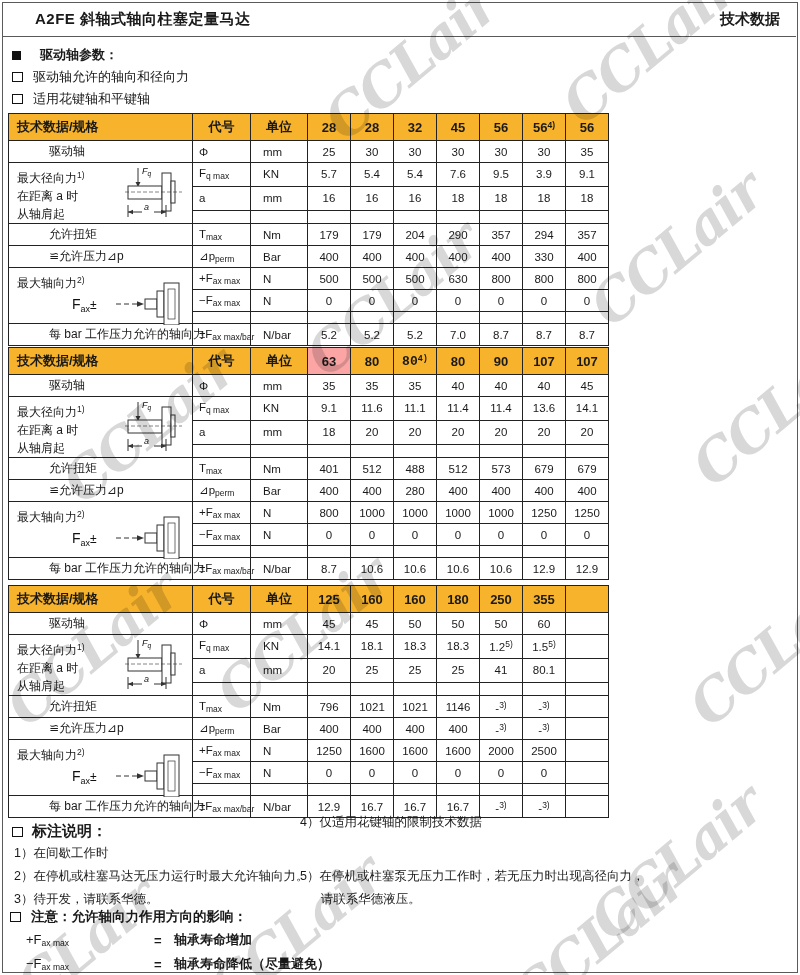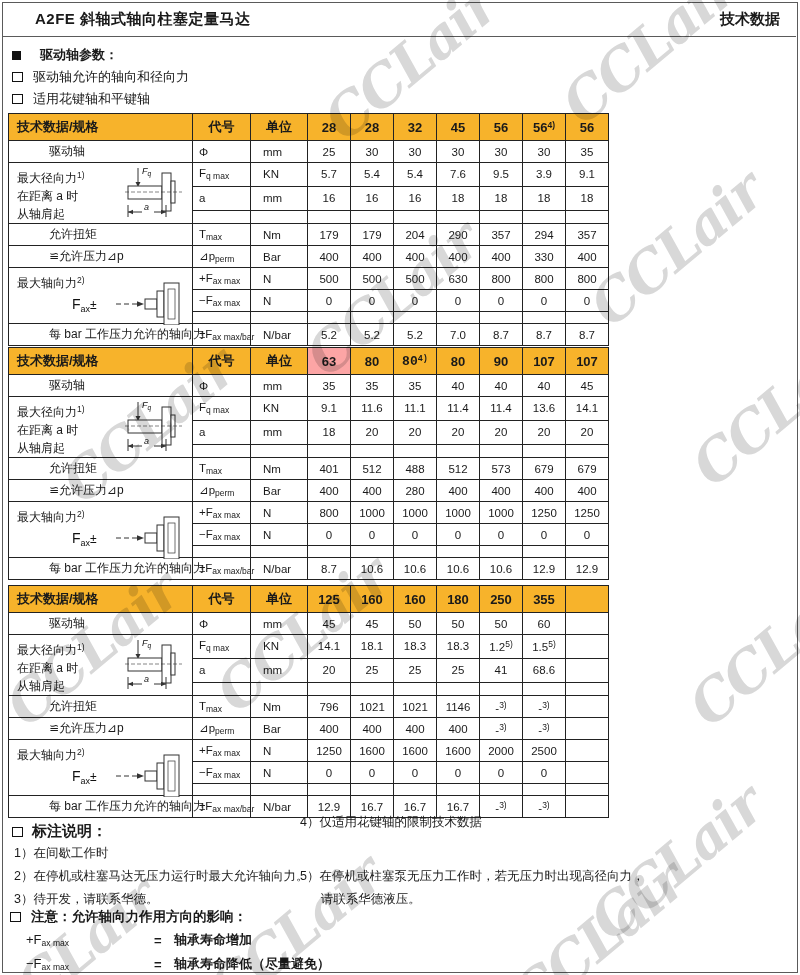--- a/index.html
+++ b/index.html
@@ -545,21 +545,21 @@
           <td class="val"></td>
         </tr>
         <tr>
           <td class="code">a</td>
           <td class="unit">mm</td>
           <td class="val">20</td>
           <td class="val">25</td>
           <td class="val">25</td>
           <td class="val">25</td>
           <td class="val">41</td>
-          <td class="val">68.6</td>
+          <td class="val">80.1</td>
           <td class="val"></td>
         </tr>
         <tr class="empty">
           <td class="code"></td>
           <td class="unit"></td>
           <td class="val"></td>
           <td class="val"></td>
           <td class="val"></td>
           <td class="val"></td>
           <td class="val"></td>

